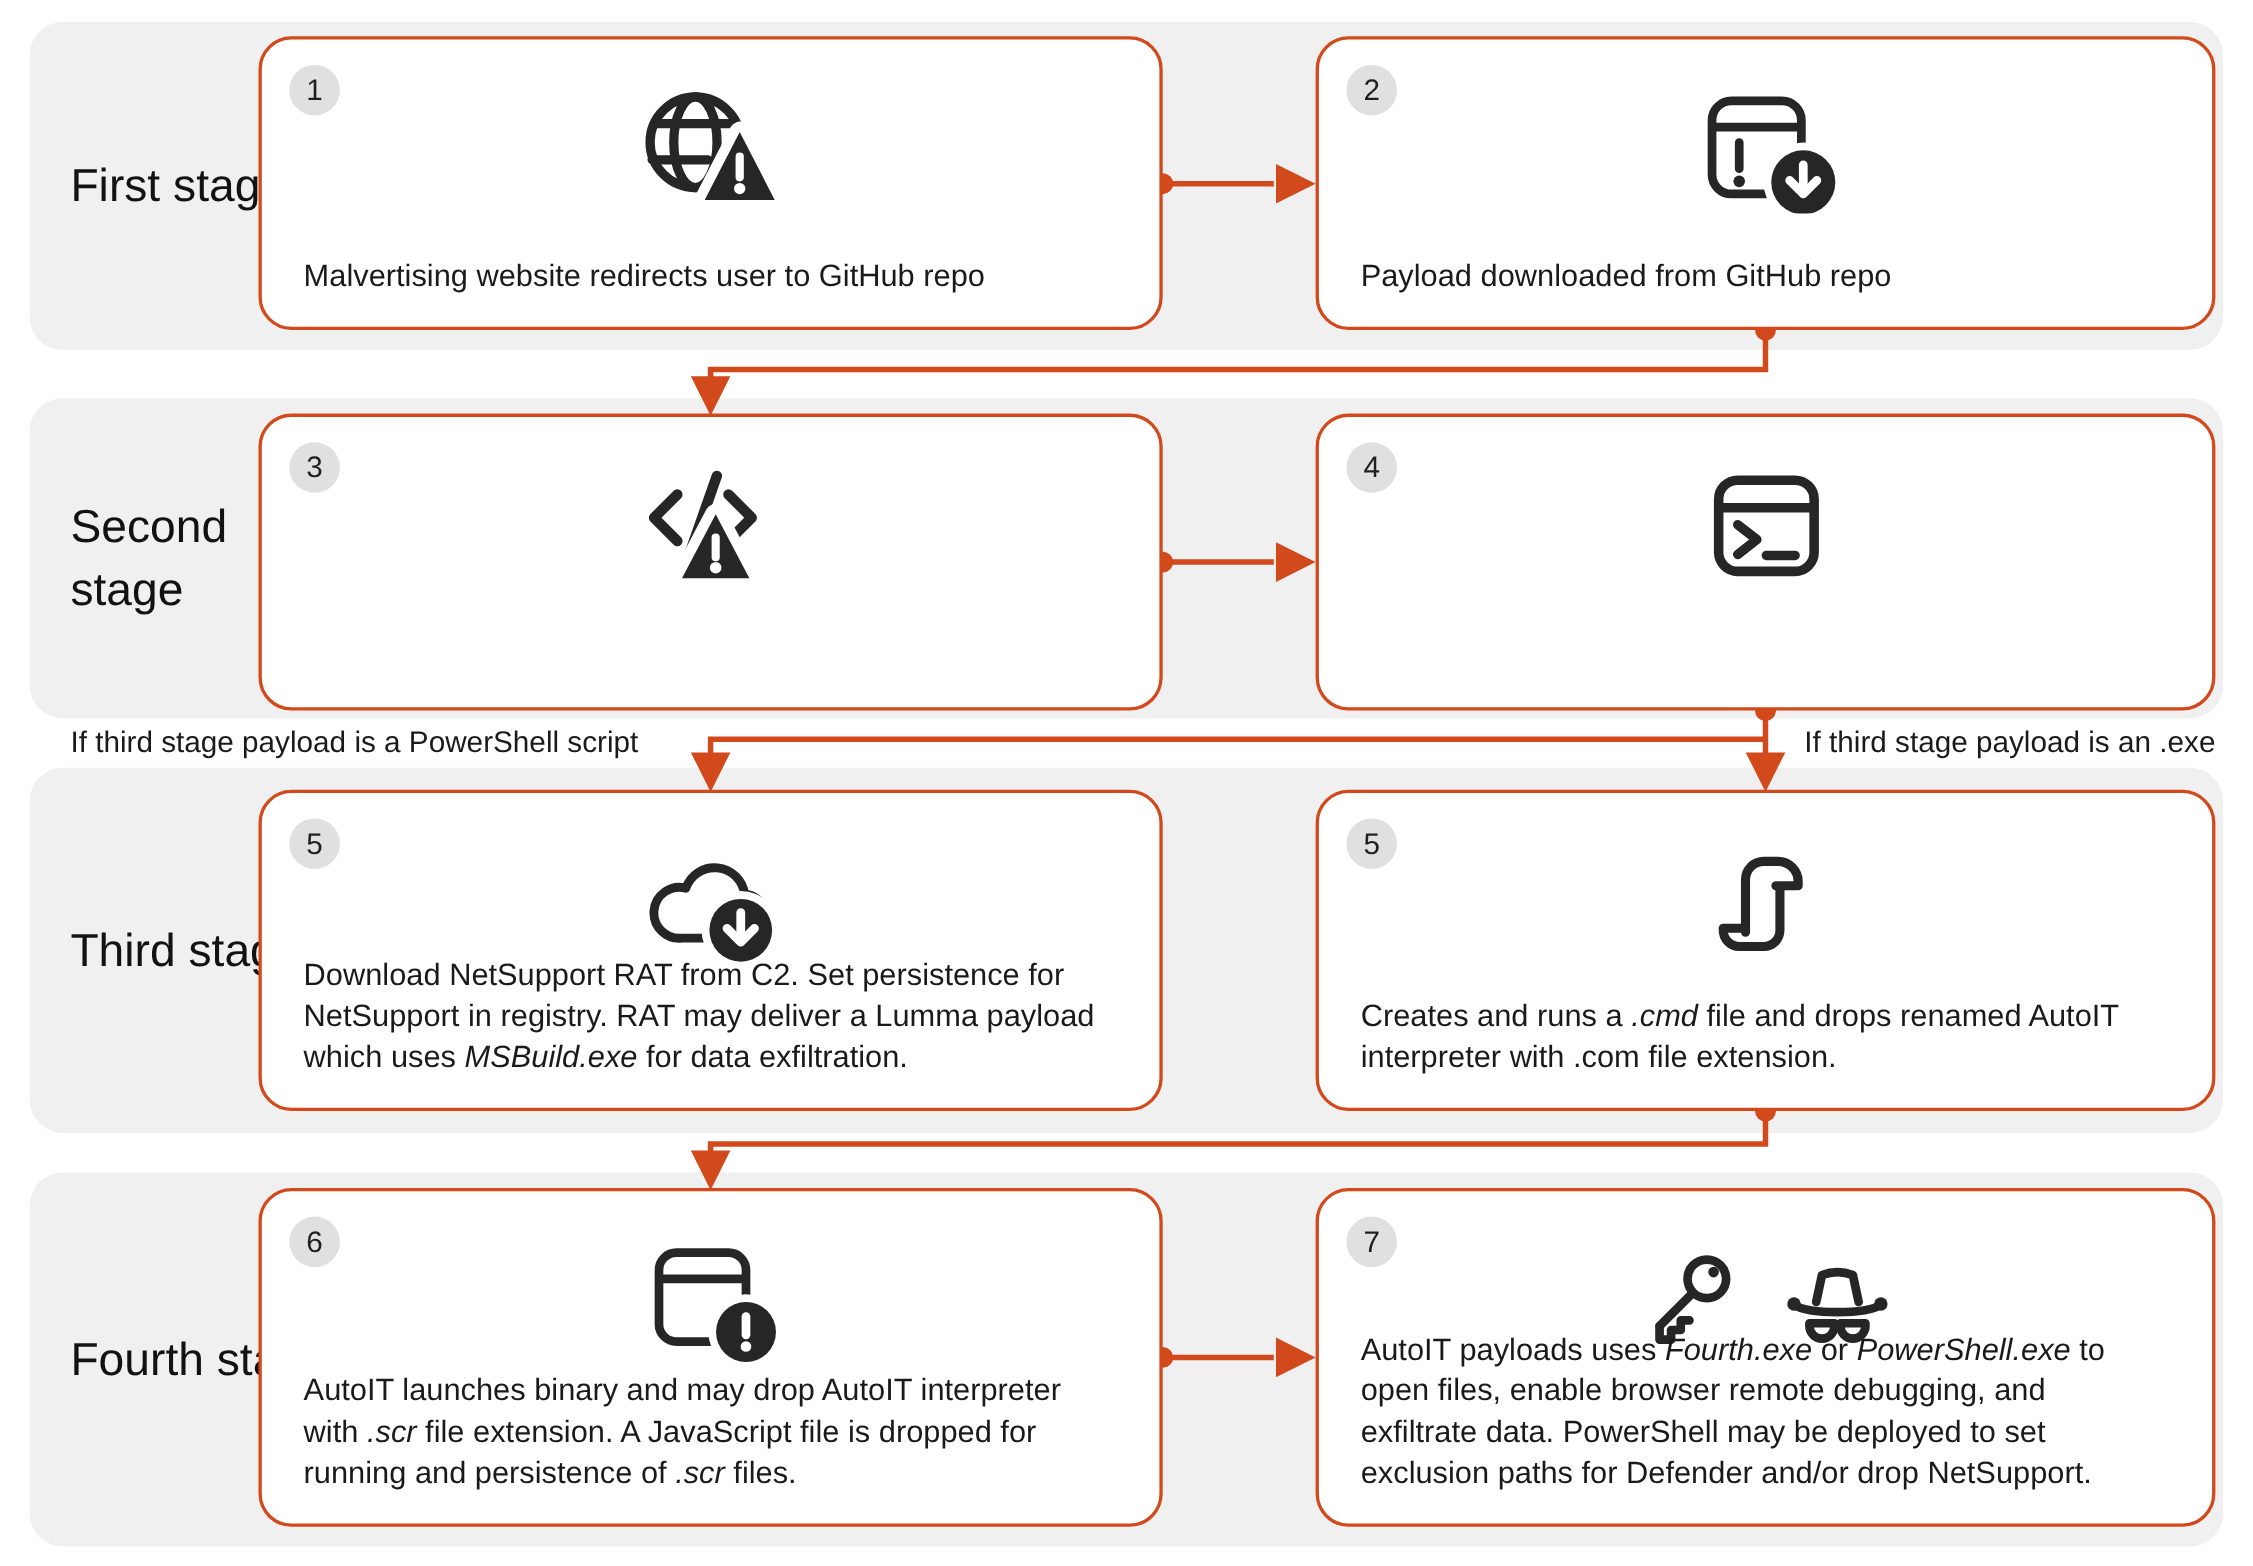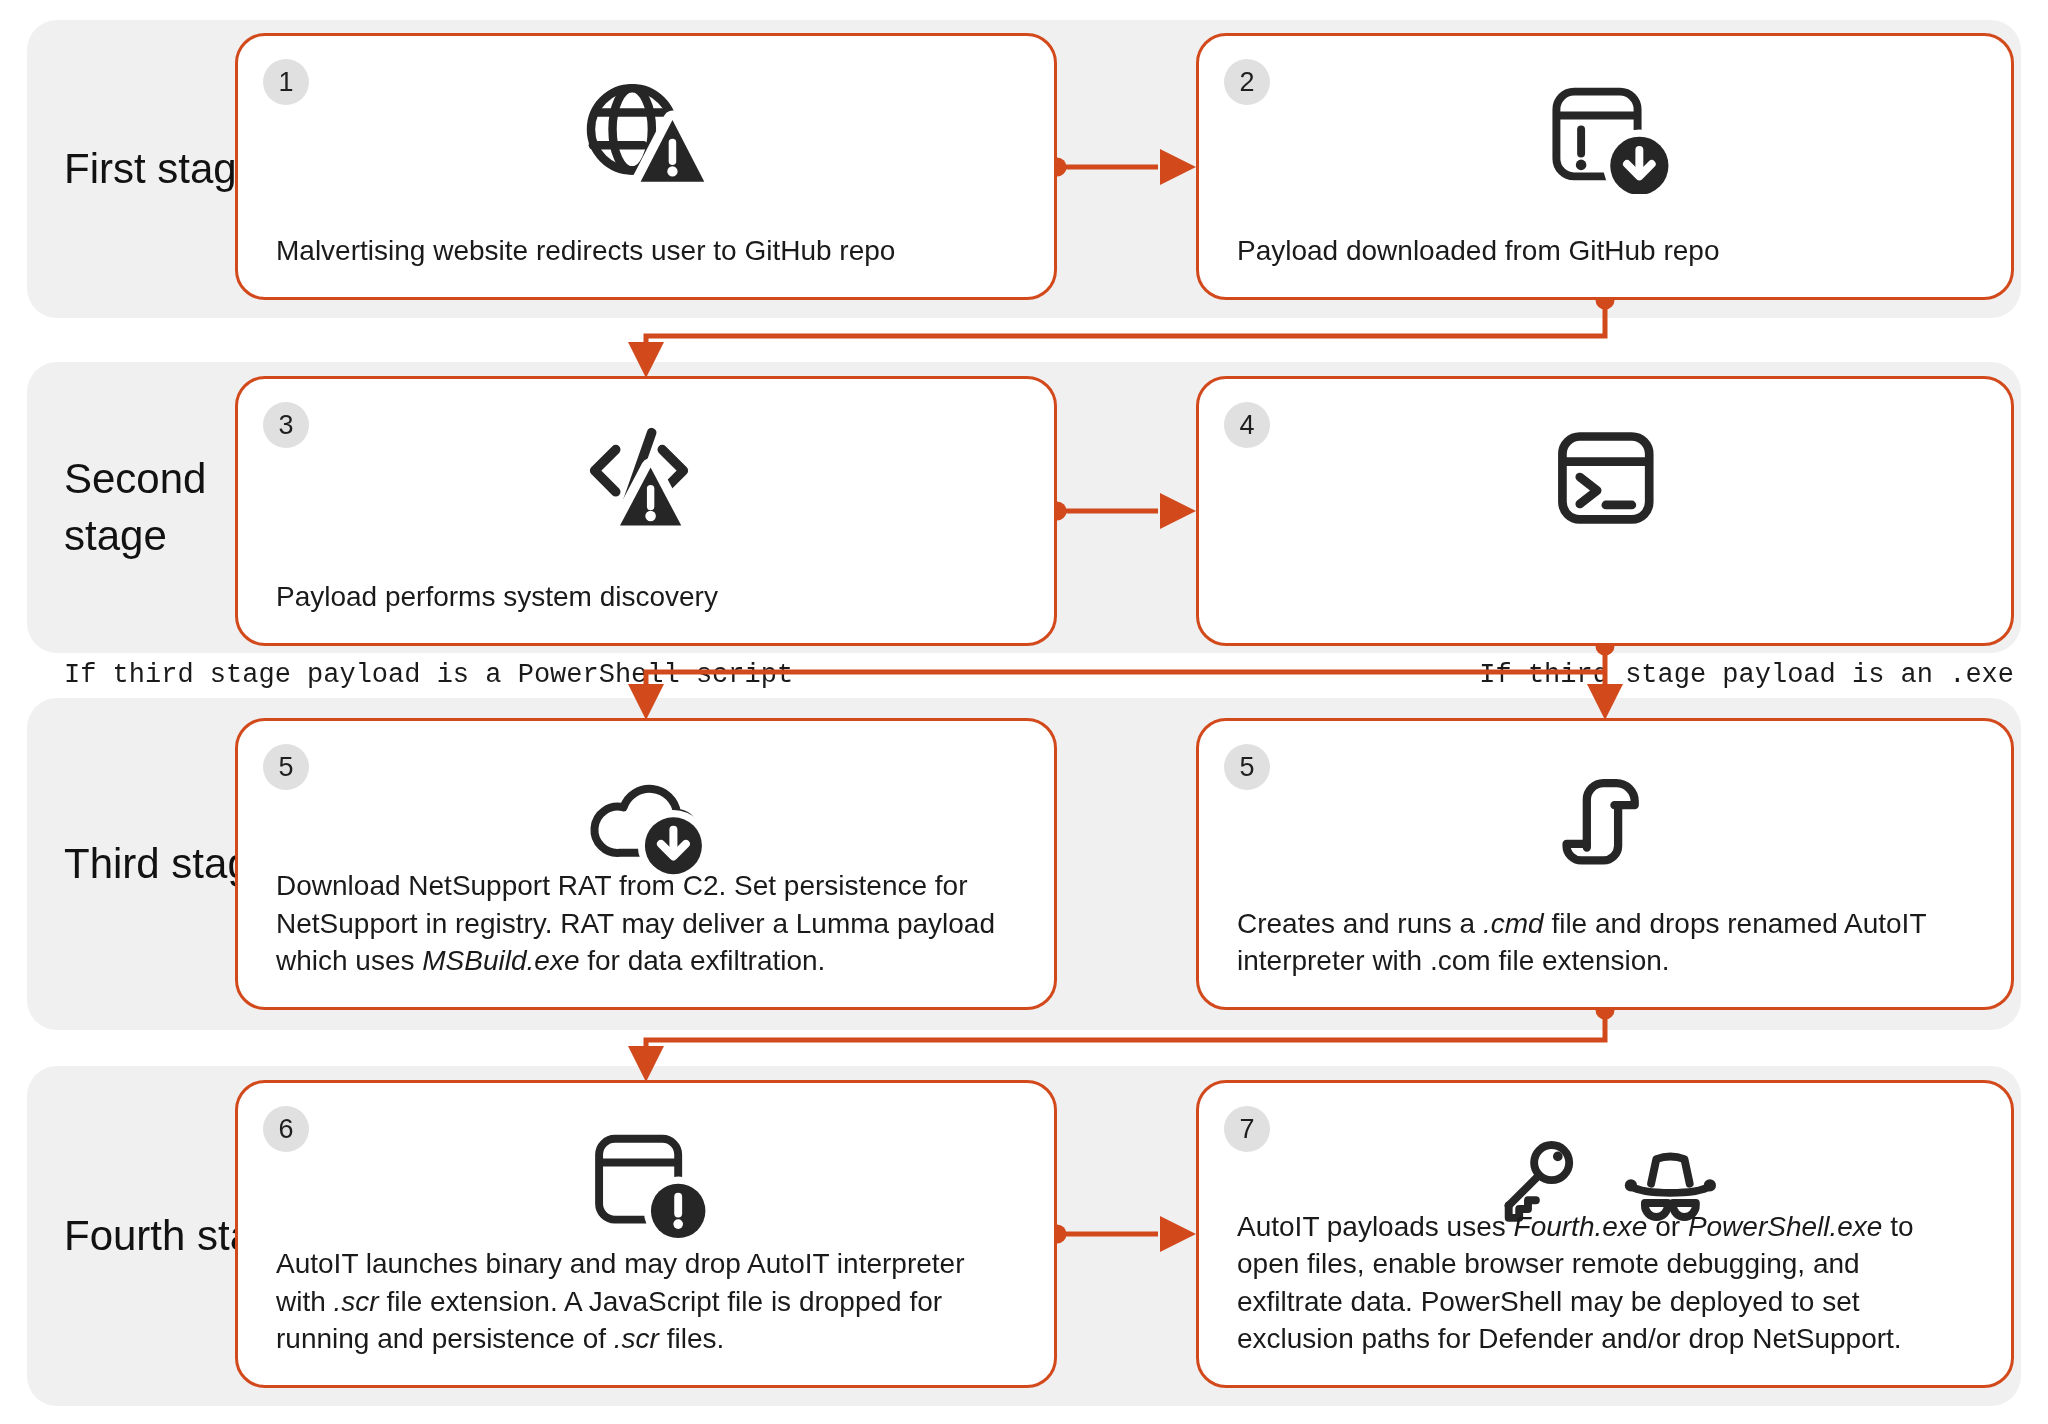--- a/index.html
+++ b/index.html
@@ -40,21 +40,20 @@
     color:var(--icon);
   }
   .desc{
     position:absolute;left:38px;right:38px;bottom:27px;
     text-align:left;font-size:28px;line-height:1.34;color:var(--text);
   }
   .it{font-style:italic;}
   .branch-label{
     position:absolute;top:658px;font-size:27px;line-height:34px;color:var(--text);
     white-space:nowrap;
-    font-family:Liberation Mono, monospace;
   }
   .branch-label.left{left:64px;}
   .branch-label.right{right:34px;text-align:center;margin-left:44px;}
   svg.connectors{position:absolute;left:0;top:0;pointer-events:none;}
   .cline{fill:none;stroke:var(--accent);stroke-width:5;}
   .cfill{fill:var(--accent);stroke:none;}
   .ic{stroke:currentColor;fill:none;stroke-width:9;stroke-linecap:round;stroke-linejoin:round;}
   .icf{fill:currentColor;stroke:none;}
   .icw{stroke:#ffffff;fill:none;stroke-linecap:round;stroke-linejoin:round;}
   .icwf{fill:#ffffff;stroke:none;}
@@ -158,21 +157,20 @@
     <svg viewBox="0 0 120 106" height="112">
       <path class="ic" d="M31,27 L11,47 L31,67"></path>
       <path class="ic" d="M75,27 L95,47 L81,61"></path>
       <line class="ic" x1="65" y1="11" x2="38" y2="88"></line>
       <path d="M64,44 L93,99 L35,99 Z" fill="#ffffff" stroke="#ffffff" stroke-width="18" stroke-linejoin="round"></path>
       <path class="icf" d="M64,44 L93,99 L35,99 Z" stroke="currentColor" stroke-width="10" stroke-linejoin="round"></path>
       <line class="icw" x1="64" y1="64" x2="64" y2="81" stroke-width="7"></line>
       <circle class="icwf" cx="64" cy="90" r="5"></circle>
     </svg>
   </div>
-  <div class="desc"><span>Payload performs system discovery</span></div>
 </div>
 
 <div class="card" style="left:1196px;top:376px;width:818px;height:270px;">
   <div class="badge">4</div>
   <div class="icon-area">
     <svg viewBox="0 0 120 112" height="108">
       <rect class="ic" x="16" y="14" width="90" height="86" rx="18"></rect>
       <line class="ic" x1="17" y1="40" x2="105" y2="40" stroke-width="8"></line>
       <path class="ic" d="M34,56 L52,70 L34,84" stroke-width="8.5"></path>
       <line class="ic" x1="61" y1="85" x2="88" y2="85" stroke-width="8.5"></line>

